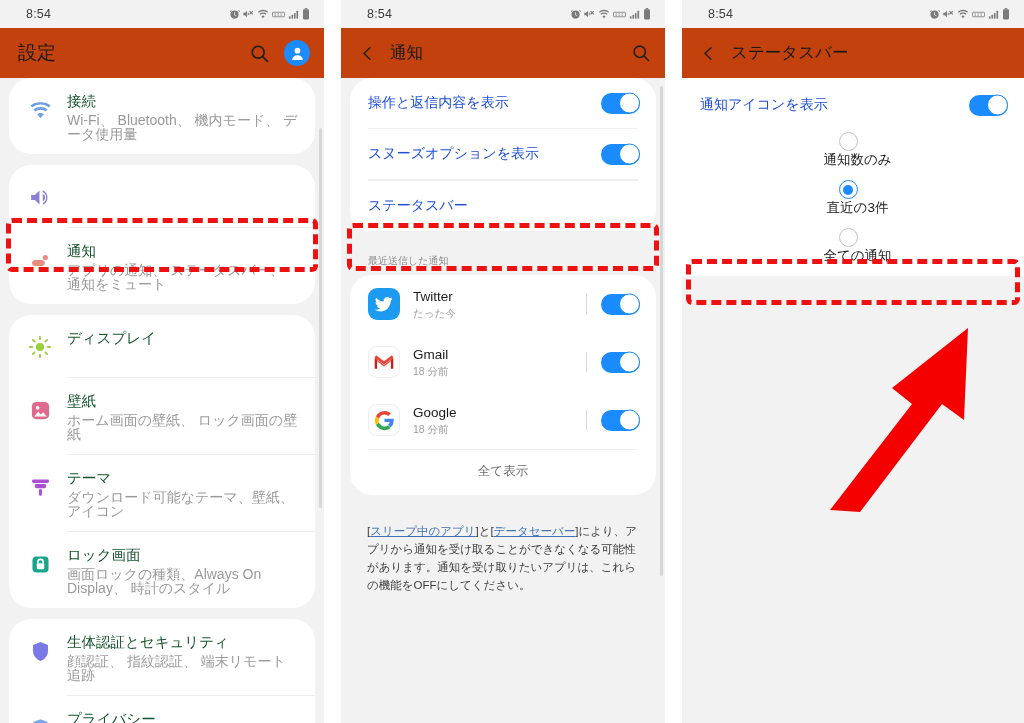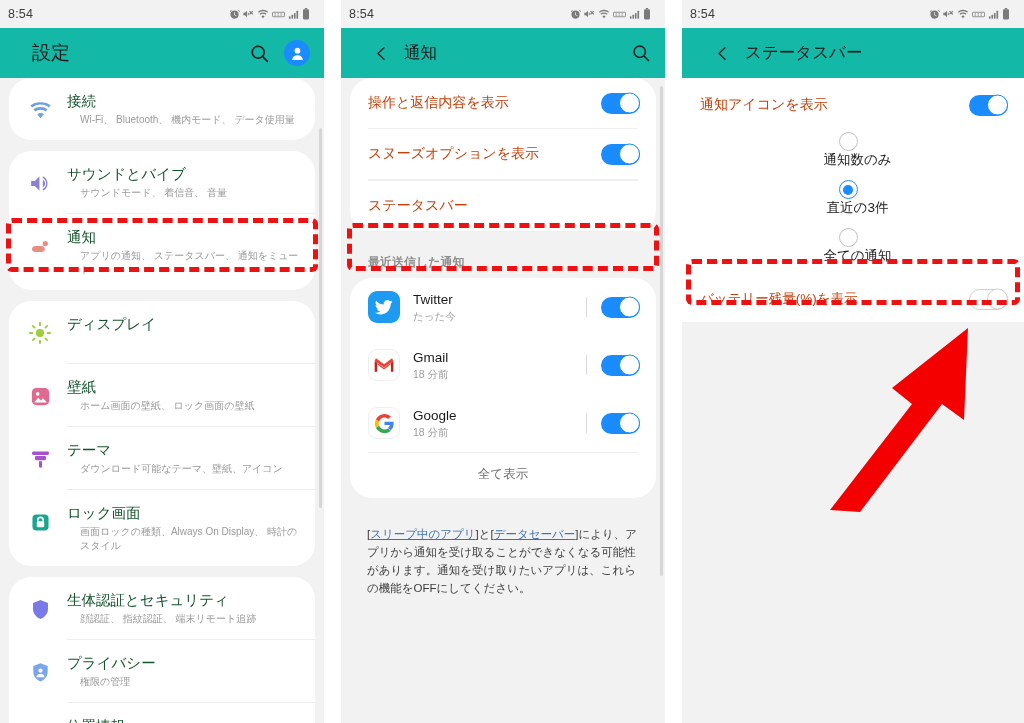--- a/index.html
+++ b/index.html
@@ -24,33 +24,33 @@
   .gap { width: 17px; height: 723px; background: #ffffff; }
   .phone.p2 { width: 324px; }
   .gap2 { width: 17px; height: 723px; background: #ffffff; }
   .phone.p3 { width: 342px; }
 
   
   .statusbar {
     height: 28px;
     display: flex; align-items: center;
     justify-content: space-between;
-    padding: 0 14px 0 8px;
+    padding: 0 14px 0 26px;
     background: #f2f2f2;
   }
   .clock { font-size: 12.5px; color: #3c3c3c; letter-spacing: .2px; }
   .sysicons { display: flex; align-items: center; gap: 3px; }
   .sysicons svg { display: block; }
 
   
   .appbar {
     height: 50px;
     display: flex; align-items: center;
-    padding: 0 14px 0 32px;
-    background: #14b8a6;
+    padding: 0 14px 0 18px;
+    background: #c2410c;
   }
   .appbar .title { font-size: 19px; color: #1a1a1a; font-weight: 400; }
   .appbar .title.small { font-size: 16.5px; }
   .appbar .spacer { flex: 1; }
   .backchev { margin-right: 14px; display:flex; align-items:center; }
   .iconbtn { display: flex; align-items: center; justify-content: center; }
   .avatar {
     width: 26px; height: 26px; border-radius: 50%;
     background: #1a8cff; margin-left: 14px;
     display: flex; align-items: center; justify-content: center;
@@ -80,31 +80,31 @@
     padding: 13px 16px 13px 14px;
     position: relative;
   }
   .srow .ico {
     width: 34px; min-width: 34px; height: 34px;
     display: flex; align-items: center; justify-content: center;
     margin-right: 10px; margin-top: 2px;
   }
   .srow .txt { flex: 1; padding-top: 1px; }
   .srow .t1 { font-size: 14.5px; color: #14532d; line-height: 18px; }
-  .srow .t2 { font-size: 10px; color: #9a9a9a; line-height: 14px; margin-top: 3px; margin-left: 13px; }
+  .srow .t2 { font-size: 14px; color: #9a9a9a; line-height: 14px; margin-top: 3px; }
   .divider { height: 1px; background: #ededed; margin-left: 58px; }
 
   
   .trow {
     display: flex; align-items: center;
     padding: 0 16px 0 18px;
     height: 50px;
     position: relative;
   }
-  .trow .label { flex: 1; font-size: 14px; color: #c2410c; }
+  .trow .label { flex: 1; font-size: 14px; color: #1d4ed8; }
   .trow .label.sub { font-size: 13.5px; }
   .vbar {
     width: 1px; height: 20px; background: #dadada; margin-right: 14px;
   }
   .toggle {
     width: 39px; height: 21px; border-radius: 11px;
     position: relative; flex: none;
   }
   .toggle.on { background: #1a8cff; }
   .toggle.off { background: #ffffff; border: 1.4px solid #cfcfcf; }
@@ -131,23 +131,22 @@
   }
   .radio.sel { border-color: #1a8cff; }
   .radio.sel::after {
     content: ""; width: 10px; height: 10px; border-radius: 50%;
     background: #1a8cff;
   }
   .rrow .label { font-size: 13.5px; color: #1b1b1b; }
 
   
   .sechead {
-    font-size: 12px; color: #8e8e8e;
+    font-size: 10px; color: #8e8e8e;
     padding: 11px 18px 7px 18px;
-    font-weight: bold;
   }
 
   
   .nrow {
     display: flex; align-items: center;
     height: 58px; padding: 0 16px 0 18px;
   }
   .appicon {
     width: 32px; height: 32px; border-radius: 9px;
     margin-right: 13px; flex: none;
@@ -254,24 +253,20 @@
           </div>
         </div>
       </div>
 
       <div class="card">
         <div class="srow">
           <div class="ico">
             <svg width="25" height="25" viewBox="0 0 24 24" fill="#8a7fd4">
                 <path d="M3 9.5v5h3.6L11 18.8V5.2L6.6 9.5H3zm11.2-1.1v7.2a4 4 0 000-7.2zm0-3.4v1.7a6 6 0 010 10.6v1.7a7.7 7.7 0 000-14z"></path>
               </svg>
-          </div>
-          <div class="txt">
-            <div class="t1">サウンドとバイブ</div>
-            <div class="t2">サウンドモード、 着信音、 音量</div>
           </div>
         </div>
         <div class="divider"></div>
         <div class="srow">
           <div class="ico">
             <svg width="24" height="24" viewBox="0 0 24 24" fill="#e98c82">
                 <path d="M4 15c0 1.7 1.4 3 3.1 3h6.6c1.7 0 3.1-1.3 3.1-3s-1.4-3.1-3.1-3.1H7.1C5.4 11.9 4 13.3 4 15z"></path>
                 <circle cx="17.3" cy="9.6" r="2.6"></circle>
               </svg>
           </div>
@@ -591,26 +586,20 @@
         </div>
         <div class="rrow">
           <div class="radio sel"></div>
           <div class="label">直近の3件</div>
         </div>
         <div class="rrow">
           <div class="radio"></div>
           <div class="label">全ての通知</div>
         </div>
 
-        <div class="trow" style="height:46px;">
-          <div class="label sub">バッテリー残量(%)を表示</div>
-          <div class="toggle off">
-              <div class="knob"></div>
-            </div>
-        </div>
       </div>
     </div>
 
     <div class="hl" style="left:4px; top:259px; width:334px; height:46px;"></div>
 
     <svg class="arrow" viewBox="0 0 200 220" width="200" height="220" style="left:118px; top:300px;">
       <path d="M30 210 L112 104 L92 88 L168 28 L164 120 L142 104 L60 212 Z" fill="#f50000"></path>
     </svg>
   </div>
 

